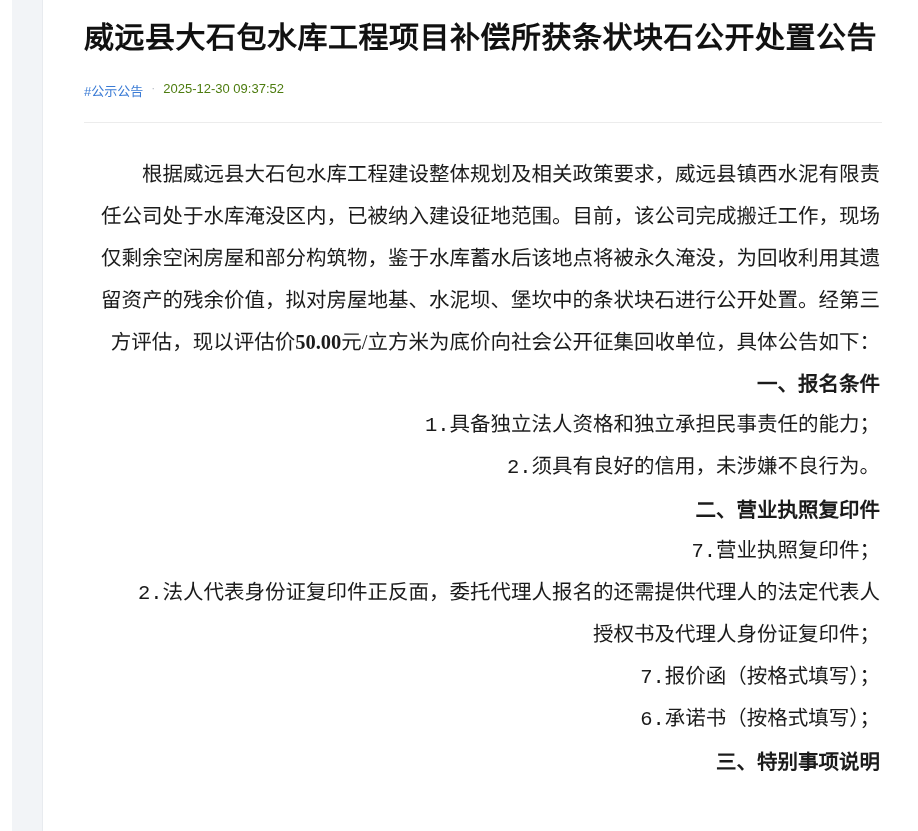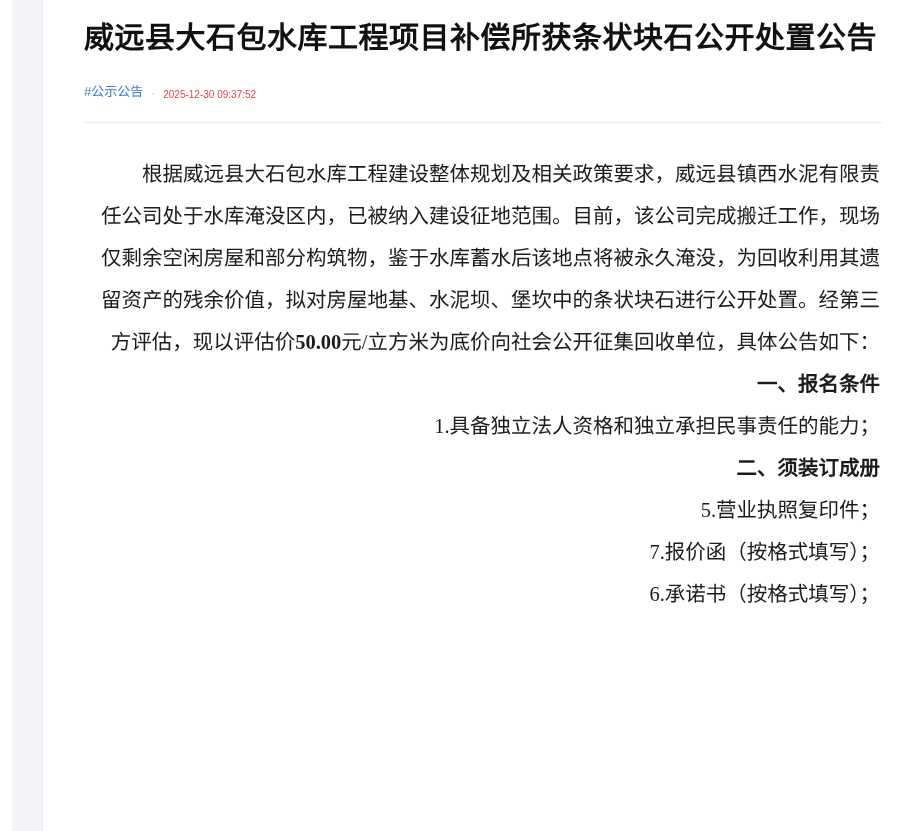--- a/index.html
+++ b/index.html
@@ -52,34 +52,34 @@
     color: #111111;
     letter-spacing: 0.5px;
     margin: 0;
   }
   .meta {
     margin-top: 22px;
     font-family: "Liberation Sans", "DejaVu Sans", sans-serif;
     font-size: 13px;
     color: #8a8f99;
     display: flex;
-    align-items: flex-end;
+    align-items: flex-start;
     gap: 8px;
   }
   .meta .tag {
     color: #3a7bd5;
     font-size: 13px;
   }
   .meta .dot {
     color: #b7bcc4;
     font-size: 12px;
   }
   .meta .time {
-    color: #ef4444;
-    font-size: 10px;
+    color: #4d7c0f;
+    font-size: 13px;
   }
   .rule {
     margin-top: 22px;
     height: 1px;
     background: #ececec;
     width: 100%;
   }
   .body {
     padding: 30px 50px 0 40px;
     font-size: 20.5px;
@@ -93,20 +93,21 @@
   .p-indent {
     text-indent: 2em;
   }
   .h-sec {
     font-weight: bold;
     text-indent: 2em;
     margin-top: 2px;
   }
   .item {
     text-indent: 2em;
+    font-family: Liberation Mono, monospace;
   }
   .strong-inline {
     font-weight: bold;
   }
 </style>
 </head>
 <body>
 
 <div class="page">
   <div class="gutter"></div>
@@ -122,20 +123,23 @@
         <span class="time">2025-12-30 09:37:52</span>
       </div>
 
       <div class="rule"></div>
     </div>
 
     <div class="body">
       <p class="p-indent">根据威远县大石包水库工程建设整体规划及相关政策要求，威远县镇西水泥有限责任公司处于水库淹没区内，已被纳入建设征地范围。目前，该公司完成搬迁工作，现场仅剩余空闲房屋和部分构筑物，鉴于水库蓄水后该地点将被永久淹没，为回收利用其遗留资产的残余价值，拟对房屋地基、水泥坝、堡坎中的条状块石进行公开处置。经第三方评估，现以评估价<span class="strong-inline">50.00</span>元/立方米为底价向社会公开征集回收单位，具体公告如下：</p>
       <p class="h-sec">一、报名条件</p>
       <p class="item">1.具备独立法人资格和独立承担民事责任的能力；</p>
-      <p class="h-sec">二、须装订成册</p>
-      <p class="item">5.营业执照复印件；</p>
+      <p class="item">2.须具有良好的信用，未涉嫌不良行为。</p>
+      <p class="h-sec">二、营业执照复印件</p>
+      <p class="item">7.营业执照复印件；</p>
+      <p class="item">2.法人代表身份证复印件正反面，委托代理人报名的还需提供代理人的法定代表人授权书及代理人身份证复印件；</p>
       <p class="item">7.报价函（按格式填写）；</p>
       <p class="item">6.承诺书（按格式填写）；</p>
+      <p class="h-sec">三、特别事项说明</p>
     </div>
 
   </div>
 </div>
 
 </body></html>

